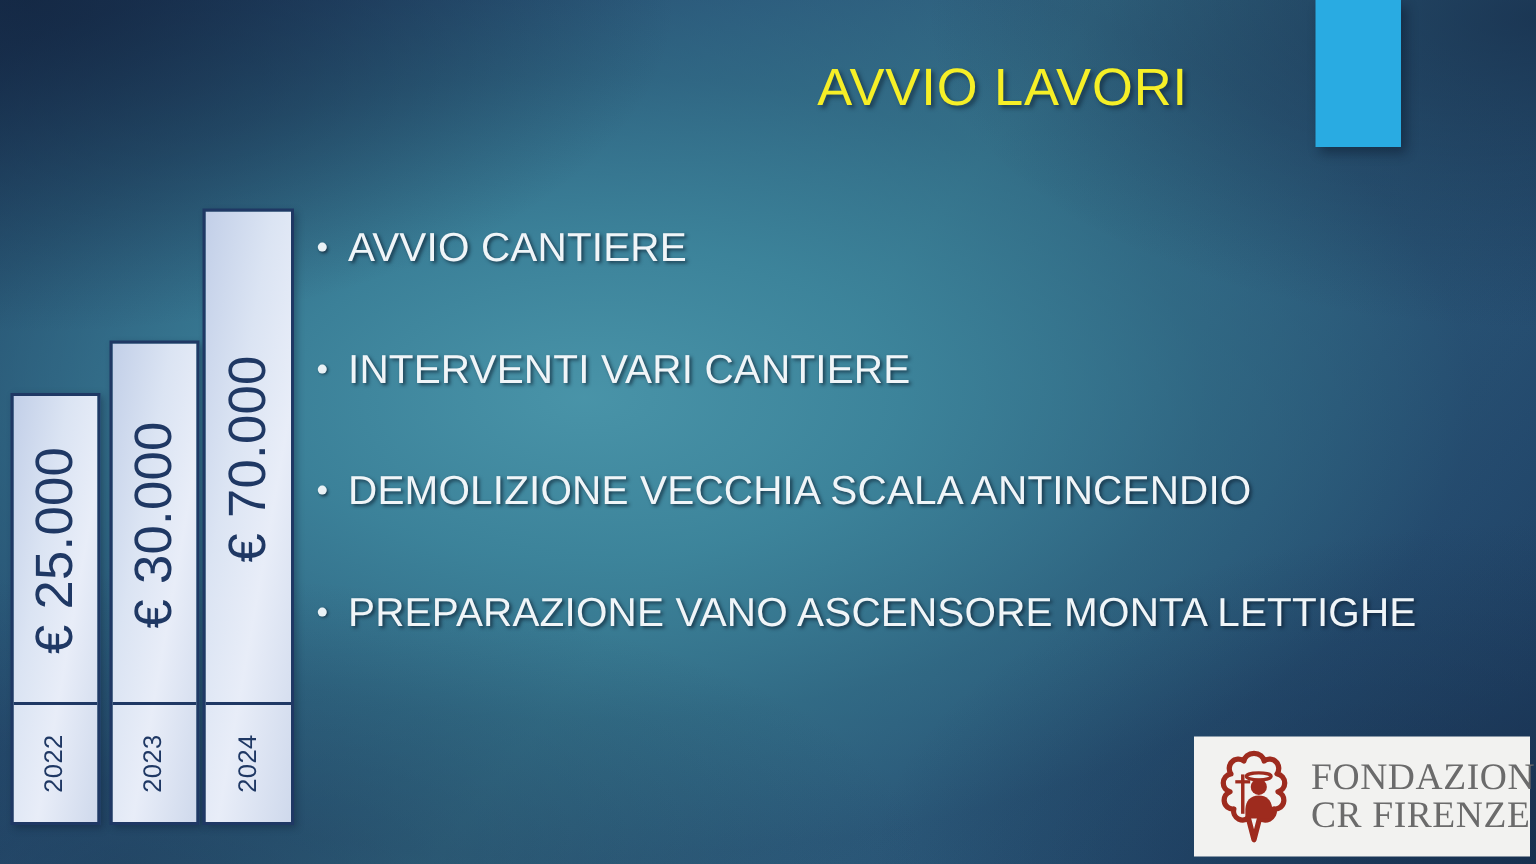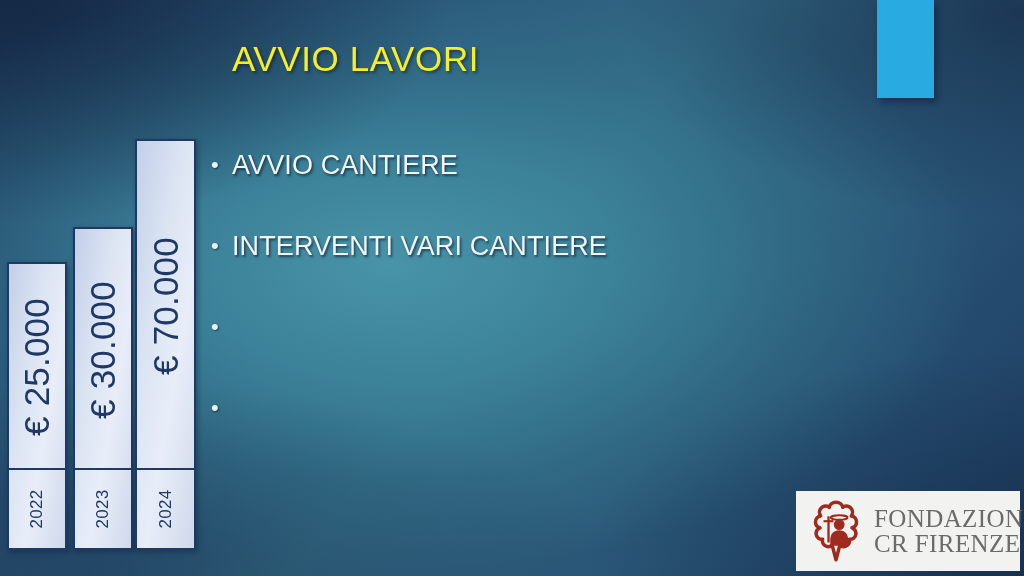--- a/index.html
+++ b/index.html
@@ -53,21 +53,21 @@
     box-shadow: 3px 4px 7px rgba(8,20,38,0.45);
     z-index: 3;
   }
 
   
   #title {
     position: absolute;
     left: 232px;
     top: 41px;
     width: 560px;
-    text-align: left;
+    text-align: right;
     color: #f6ef27;
     font-size: 35px;
     letter-spacing: 0.6px;
     line-height: 1.05;
     text-shadow: 2px 2px 3px rgba(10,24,40,0.55);
     z-index: 4;
   }
 
   
   #bullets {
@@ -215,24 +215,26 @@
       <div class="bullet-text">AVVIO CANTIERE</div>
     </div>
 
     <div class="bullet-row">
       <div class="bullet-dot">•</div>
       <div class="bullet-text">INTERVENTI VARI CANTIERE</div>
     </div>
 
     <div class="bullet-row">
       <div class="bullet-dot">•</div>
+      <div class="bullet-text">DEMOLIZIONE VECCHIA SCALA ANTINCENDIO</div>
     </div>
 
     <div class="bullet-row">
       <div class="bullet-dot">•</div>
+      <div class="bullet-text">PREPARAZIONE VANO ASCENSORE MONTA LETTIGHE</div>
     </div>
 
   </div>
 
   <div id="chart">
 
     <div class="bar" id="bar-0">
       <div class="bar-value">
         <span>€ 25.000</span>
       </div>

